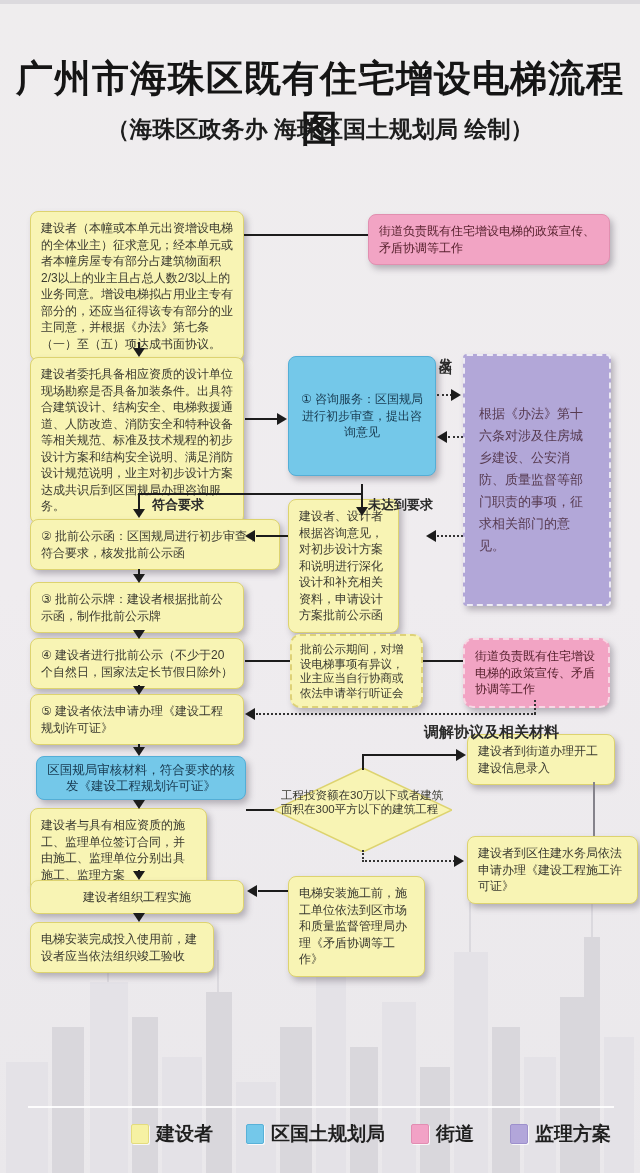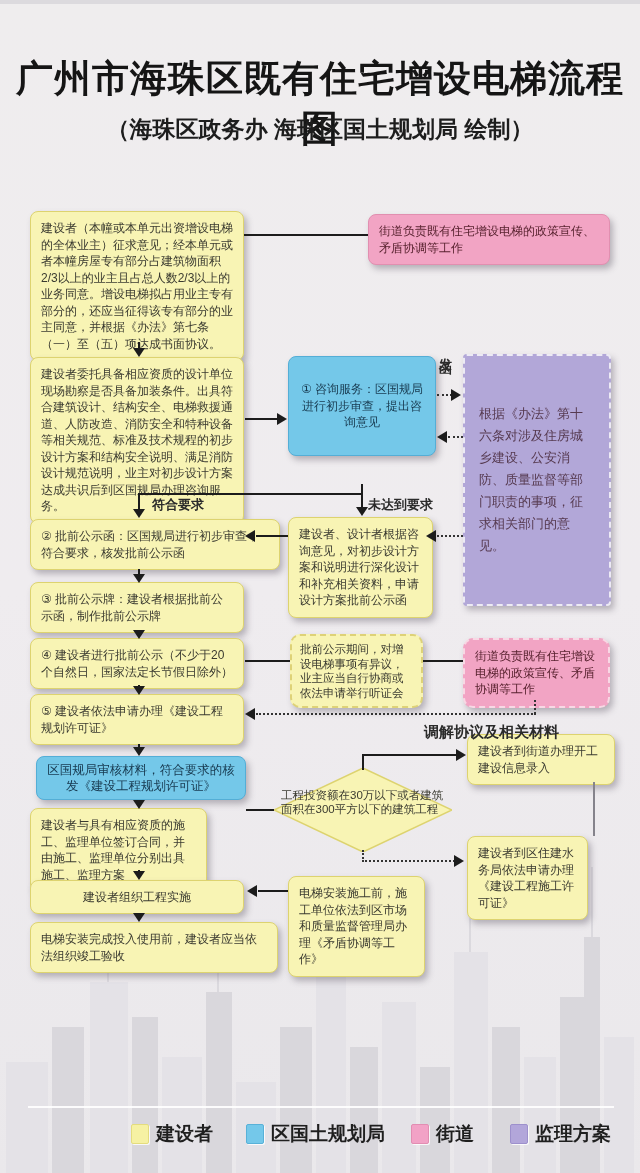--- a/index.html
+++ b/index.html
@@ -83,43 +83,43 @@
   </div>
 
   <div class="title">广州市海珠区既有住宅增设电梯流程图</div>
   <div class="subtitle">（海珠区政务办 海珠区国土规划局 绘制）</div>
 
   <div class="flow">
 
     <div class="bx yellow" style="left:30px;top:207px;width:214px">建设者（本幢或本单元出资增设电梯的全体业主）征求意见；经本单元或者本幢房屋专有部分占建筑物面积2/3以上的业主且占总人数2/3以上的业务同意。增设电梯拟占用业主专有部分的，还应当征得该专有部分的业主同意，并根据《办法》第七条（一）至（五）项达成书面协议。</div>
     <div class="bx pink" style="left:368px;top:210px;width:242px">街道负责既有住宅增设电梯的政策宣传、矛盾协调等工作</div>
     <div class="bx yellow" style="left:30px;top:353px;width:214px">建设者委托具备相应资质的设计单位现场勘察是否具备加装条件。出具符合建筑设计、结构安全、电梯救援通道、人防改造、消防安全和特种设备等相关规范、标准及技术规程的初步设计方案和结构安全说明、满足消防设计规范说明，业主对初步设计方案达成共识后到区国规局办理咨询服务。</div>
-    <div class="bx blue" style="left:288px;top:352px;width:148px;height:100px">① 咨询服务：区国规局进行初步审查，提出咨询意见</div>
+    <div class="bx blue" style="left:288px;top:352px;width:148px;height:120px">① 咨询服务：区国规局进行初步审查，提出咨询意见</div>
     <div class="bx purple" style="left:463px;top:350px;width:148px;height:252px">根据《办法》第十六条对涉及住房城乡建设、公安消防、质量监督等部门职责的事项，征求相关部门的意见。</div>
 
     <div class="bx yellow" style="left:30px;top:515px;width:250px">② 批前公示函：区国规局进行初步审查，符合要求，核发批前公示函</div>
-    <div class="bx yellow" style="left:288px;top:513px;width:145px">建设者、设计者根据咨询意见，对初步设计方案和说明进行深化设计和补充相关资料，申请设计方案批前公示函</div>
+    <div class="bx yellow" style="left:288px;top:495px;width:111px">建设者、设计者根据咨询意见，对初步设计方案和说明进行深化设计和补充相关资料，申请设计方案批前公示函</div>
     <div class="bx yellow" style="left:30px;top:578px;width:214px">③ 批前公示牌：建设者根据批前公示函，制作批前公示牌</div>
     <div class="bx yellow" style="left:30px;top:634px;width:214px">④ 建设者进行批前公示（不少于20个自然日，国家法定长节假日除外）</div>
     <div class="bx ydash" style="left:290px;top:630px;width:133px;font-size:11.5px;line-height:14.5px;padding:6px 8px">批前公示期间，对增设电梯事项有异议，业主应当自行协商或依法申请举行听证会</div>
     <div class="bx pinkdash" style="left:463px;top:634px;width:147px">街道负责既有住宅增设电梯的政策宣传、矛盾协调等工作</div>
     <div class="bx yellow" style="left:30px;top:690px;width:214px">⑤ 建设者依法申请办理《建设工程规划许可证》</div>
     <div class="bx blue" style="left:36px;top:752px;width:210px;height:44px;font-size:12.5px">区国规局审核材料，符合要求的核发《建设工程规划许可证》</div>
     <div class="bx yellow" style="left:30px;top:804px;width:177px">建设者与具有相应资质的施工、监理单位签订合同，并由施工、监理单位分别出具施工、监理方案</div>
 
     <svg style="position:absolute;left:274px;top:764px" width="178" height="84">
       <polygon points="0,42 89,0 178,42 89,84" fill="#f8f4b4" stroke="#ddd36f" stroke-width="1.5"></polygon>
     </svg>
     <div class="dtext" style="left:281px;top:784px;width:164px">工程投资额在30万以下或者建筑面积在300平方以下的建筑工程</div>
 
     <div class="bx yellow" style="left:467px;top:730px;width:148px">建设者到街道办理开工建设信息录入</div>
-    <div class="bx yellow" style="left:467px;top:832px;width:121px">建设者到区住建水务局依法申请办理《建设工程施工许可证》</div>
+    <div class="bx yellow" style="left:467px;top:832px;width:171px">建设者到区住建水务局依法申请办理《建设工程施工许可证》</div>
     <div class="bx yellow ctr" style="left:30px;top:876px;width:214px;height:34px;padding:4px">建设者组织工程实施</div>
     <div class="bx yellow" style="left:288px;top:872px;width:137px">电梯安装施工前，施工单位依法到区市场和质量监督管理局办理《矛盾协调等工作》</div>
-    <div class="bx yellow" style="left:30px;top:918px;width:248px">电梯安装完成投入使用前，建设者应当依法组织竣工验收</div>
+    <div class="bx yellow" style="left:30px;top:918px;width:184px">电梯安装完成投入使用前，建设者应当依法组织竣工验收</div>
 
     <div class="hl" style="left:244px;top:230px;width:124px"></div>
     <div class="vl" style="left:138px;top:338px;height:8px"></div>
     <div class="ah-d" style="left:133px;top:344px"></div>
 
     <div class="hl" style="left:245px;top:414px;width:33px"></div>
     <div class="ah-r" style="left:277px;top:409px"></div>
 
     <div class="lab vtext" style="left:436px;top:344px">发函</div>
     <div class="hd" style="left:437px;top:390px;width:15px"></div>

